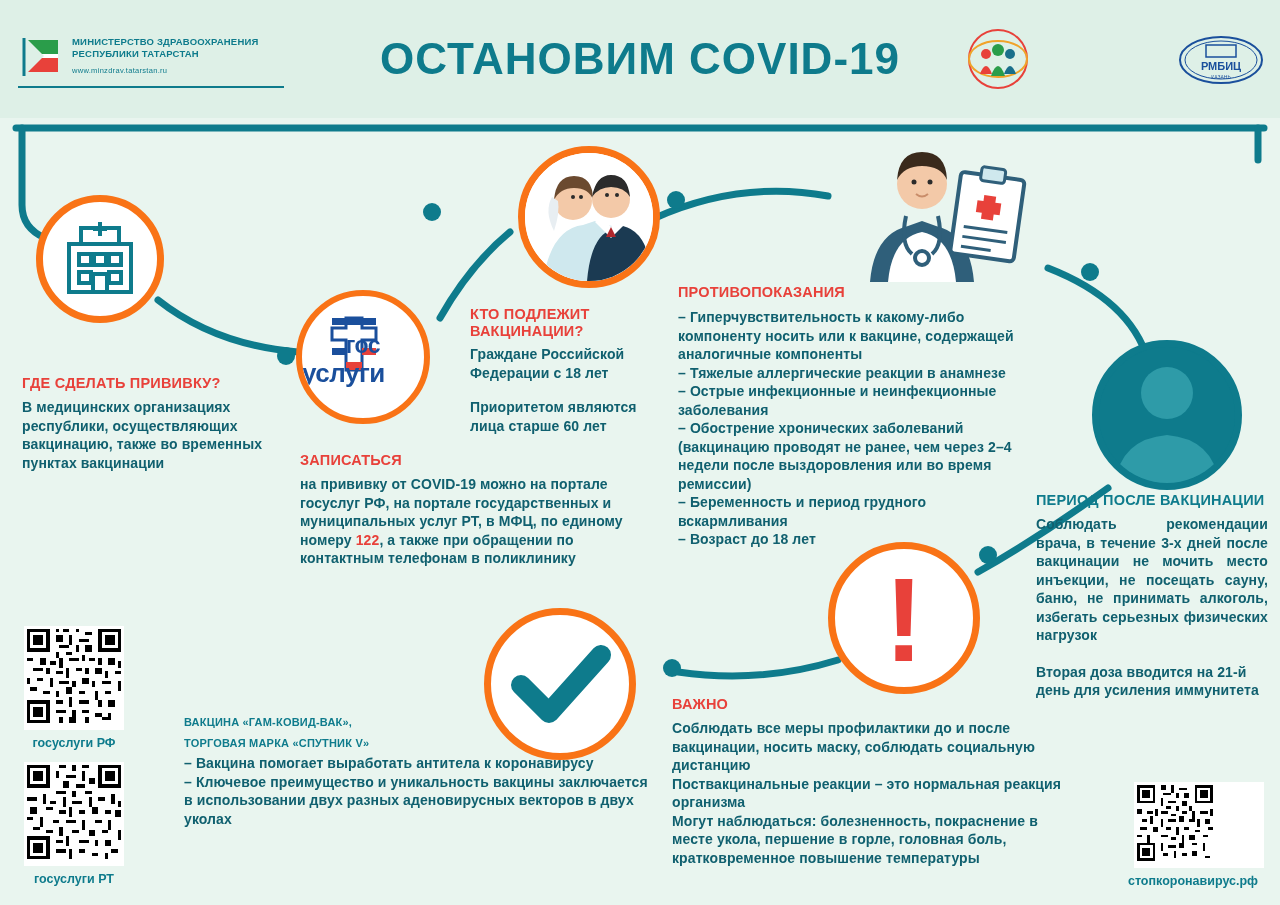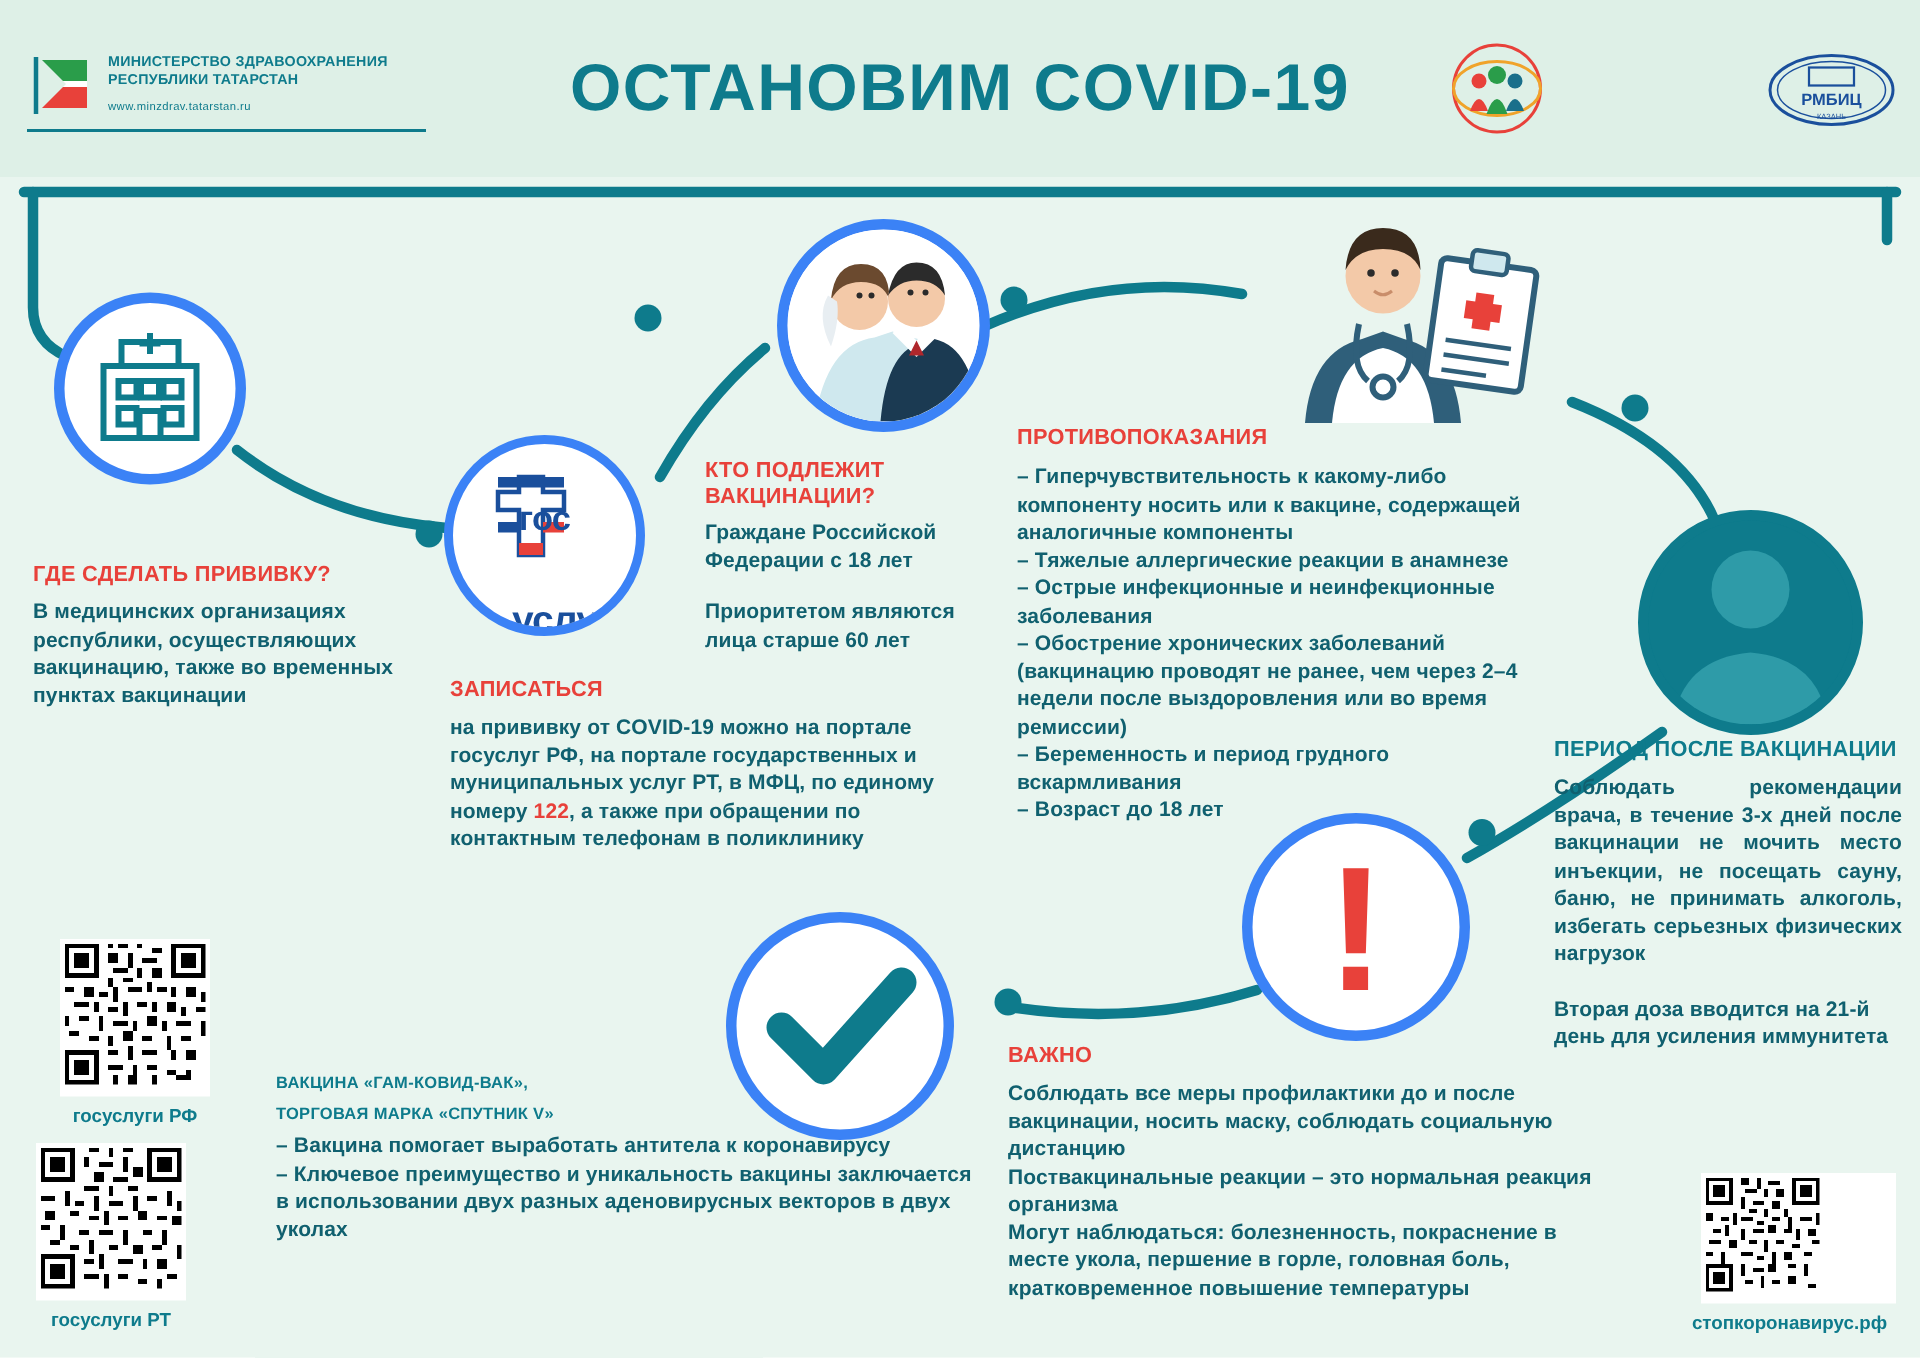--- a/index.html
+++ b/index.html
@@ -93,21 +93,21 @@
   .qr-label {
     font-size: 12.5px; font-weight: bold; color: #0e7b8c;
     text-align: center;
   }
   .qr-box { background:#fff; padding:3px; }
   
   .node {
     position: absolute;
     border-radius: 50%;
     background: #ffffff;
-    border: 7px solid #3b82f6;
+    border: 7px solid #f97316;
     overflow: hidden;
   }
   .node.filled { background:#0e7b8c; border-color:#0e7b8c; }
 </style>
 </head>
 <body>
 
 <div id="poster">
 
   <div class="header">
@@ -196,21 +196,21 @@
   <div class="node" style="left:296px; top:290px; width:134px; height:134px; border-width:6px;">
     <svg viewBox="0 0 122 122" style="width:100%;height:100%;">
       <path d="M44 24 h16 v10 h14 v12 h-14 v30 h-16 v-30 h-14 v-12 h14 z" fill="#ffffff"></path>
       <path d="M44 22 h16 v10 h14 v12 h-14 v30 h-16 v-30 h-14 v-12 h14 z" fill="none" stroke="#1a4f9c" stroke-width="3"></path>
       <rect x="30" y="22" width="44" height="7" fill="#1a4f9c"></rect>
       <rect x="30" y="52" width="14" height="7" fill="#1a4f9c"></rect>
       <rect x="60" y="52" width="14" height="7" fill="#e8413a"></rect>
       <rect x="44" y="66" width="16" height="8" fill="#e8413a"></rect>
     </svg>
     <div style="position:absolute; left:0; top:36px; width:100%; text-align:center; font-size:23px; font-weight:bold; color:#1a4f9c; letter-spacing:-.5px;">гос</div>
-    <div style="position:absolute; left:0; top:62px; width:100%; text-align:right; font-size:26px; font-weight:bold; color:#1a4f9c; letter-spacing:-.5px;margin-top:40px;">услуги</div>
+    <div style="position:absolute; left:0; top:62px; width:100%; text-align:left; font-size:26px; font-weight:bold; color:#1a4f9c; letter-spacing:-.5px;">услуги</div>
   </div>
 
   <div class="node" style="left:518px; top:146px; width:142px; height:142px;">
     <svg viewBox="0 0 128 128" style="width:100%;height:100%;">
       <rect x="0" y="0" width="128" height="128" fill="#ffffff"></rect>
       <path d="M18 128 q8 -52 40 -56 l12 -4 l12 4 q32 4 40 56 z" fill="#cfe8ee"></path>
       <path d="M62 128 q4 -46 26 -52 l10 -3 q26 6 30 55 z" fill="#1b3a52"></path>
       <circle cx="48" cy="48" r="19" fill="#f3c9a8"></circle>
       <path d="M29 47 q2 -24 20 -24 q19 0 19 24 q-4 -12 -19 -12 q-14 0 -20 12z" fill="#6b4a2f"></path>
       <path d="M27 44 q-8 14 2 34 q6 -18 4 -30z" fill="#e8eef2"></path>
@@ -304,21 +304,21 @@
 Могут наблюдаться: болезненность, покраснение в месте укола, першение в горле, головная боль, кратковременное повышение температуры</div>
   </div>
 
   <div class="tb" style="left:184px; top:712px; width:470px;">
     <div class="head teal" style="font-size:11px; line-height:21px; white-space:pre-line;">ВАКЦИНА  «ГАМ-КОВИД-ВАК»,
 ТОРГОВАЯ МАРКА «СПУТНИК V»</div>
     <div class="body red">–  Вакцина помогает выработать антитела к коронавирусу</div>
     <div class="body red">–  Ключевое преимущество и уникальность вакцины заключается в использовании двух разных аденовирусных векторов в двух уколах</div>
   </div>
 
-  <div style="position:absolute; left:24px; top:626px;margin-left:16px;">
+  <div style="position:absolute; left:24px; top:626px;">
     <div class="qr-box">
       <svg width="94" height="94" viewBox="0 0 29 29" shape-rendering="crispEdges">
         <rect width="29" height="29" fill="#fff"></rect>
         <g fill="#000">
           <rect x="0" y="0" width="7" height="7"></rect>
             <rect x="1" y="1" width="5" height="5" fill="#fff"></rect>
             <rect x="2" y="2" width="3" height="3"></rect>
           <rect x="22" y="0" width="7" height="7"></rect>
             <rect x="23" y="1" width="5" height="5" fill="#fff"></rect>
             <rect x="24" y="2" width="3" height="3"></rect>

